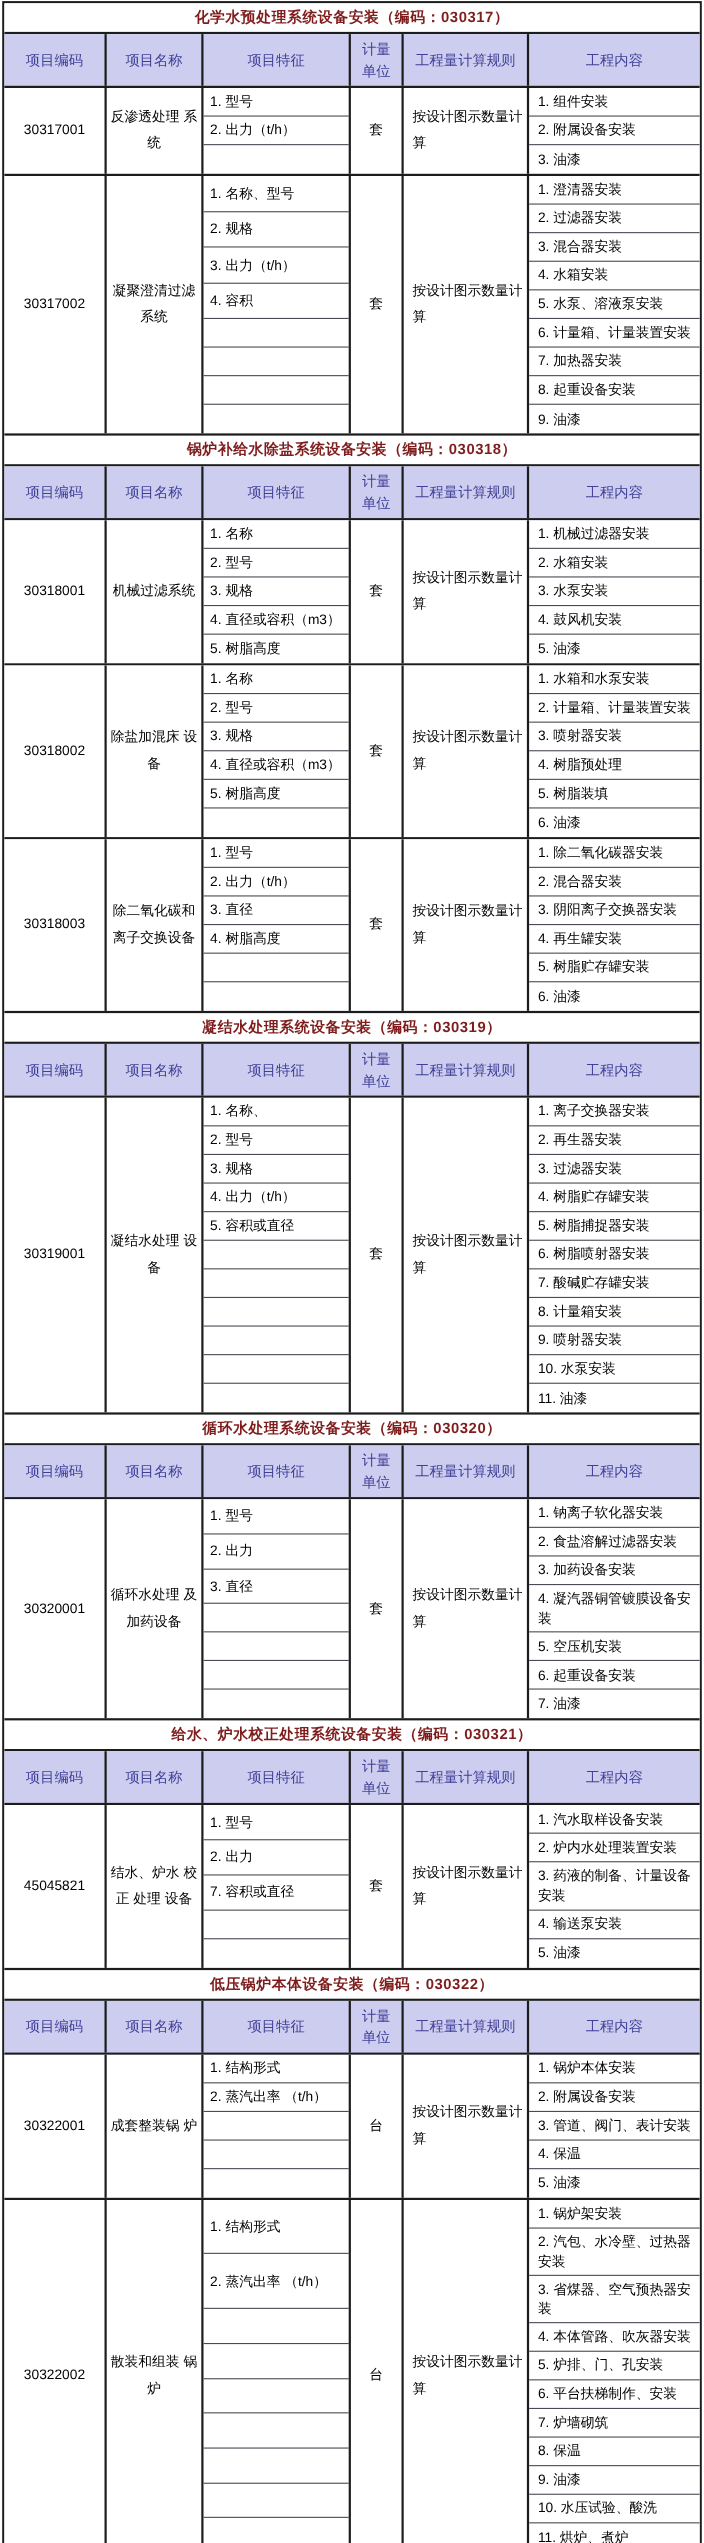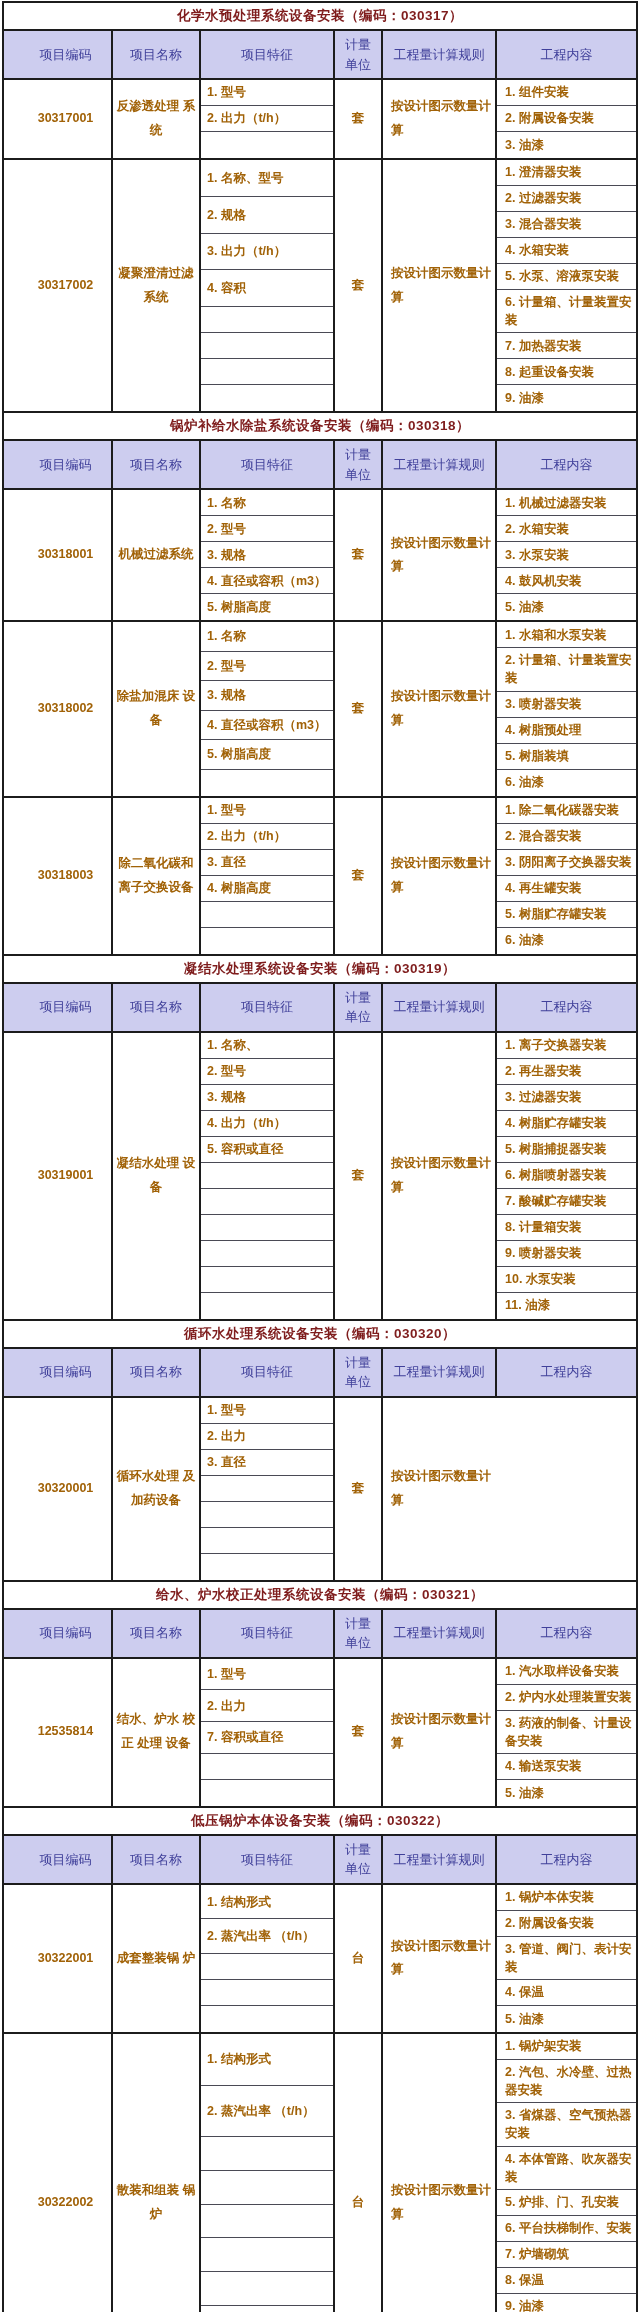--- a/index.html
+++ b/index.html
@@ -46,26 +46,25 @@
   .item-row {
     display: flex;
     border-bottom: 2px solid #1c1c1c;
     background: #ffffff;
   }
   .section .item-row:last-child { border-bottom: none; }
   .section { border-bottom: 0; }
   .section + .section .section-title { border-top: 2px solid #1c1c1c; }
   .cell {
     border-right: 2px solid #1c1c1c;
-    color: #a16207;
+    color: #000000;
     font-size: 12.5px;
-    font-weight: bold;
   }
   .cell:last-child { border-right: none; }
-  .c-code { width: 93px; margin-left: 16px; }
+  .c-code { width: 93px; }
   .c-name { width: 88px; }
   .c-feat { width: 134px; }
   .c-unit { width: 48px; }
   .c-rule { width: 114px; }
   .c-cont { flex: 1; }
   .center-cell {
     display: flex;
     align-items: center;
     justify-content: center;
     text-align: center;
@@ -287,34 +286,43 @@
           <div class="sub">1. 型号</div>
           <div class="sub">2. 出力</div>
           <div class="sub">3. 直径</div>
           <div class="sub"></div>
           <div class="sub"></div>
           <div class="sub"></div>
           <div class="sub"></div>
         </div>
         <div class="cell c-unit center-cell">套</div>
         <div class="cell c-rule rule-cell">按设计图示数量计算</div>
+        <div class="cell c-cont stack">
+          <div class="sub">1. 钠离子软化器安装</div>
+          <div class="sub">2. 食盐溶解过滤器安装</div>
+          <div class="sub">3. 加药设备安装</div>
+          <div class="sub">4. 凝汽器铜管镀膜设备安装</div>
+          <div class="sub">5. 空压机安装</div>
+          <div class="sub">6. 起重设备安装</div>
+          <div class="sub">7. 油漆</div>
+        </div>
       </div>
     </div>
     <div class="section">
       <div class="section-title">给水、炉水校正处理系统设备安装（编码：030321）</div>
       <div class="header-row">
         <div class="hcell c-code">项目编码</div>
         <div class="hcell c-name">项目名称</div>
         <div class="hcell c-feat">项目特征</div>
         <div class="hcell c-unit">计量单位</div>
         <div class="hcell c-rule">工程量计算规则</div>
         <div class="hcell c-cont">工程内容</div>
       </div>
       <div class="item-row">
-        <div class="cell c-code center-cell">12535814</div>
+        <div class="cell c-code center-cell">45045821</div>
         <div class="cell c-name center-cell">结水、炉水 校正 处理 设备</div>
         <div class="cell c-feat stack">
           <div class="sub">1. 型号</div>
           <div class="sub">2. 出力</div>
           <div class="sub">7. 容积或直径</div>
           <div class="sub"></div>
           <div class="sub"></div>
         </div>
         <div class="cell c-unit center-cell">套</div>
         <div class="cell c-rule rule-cell">按设计图示数量计算</div>

